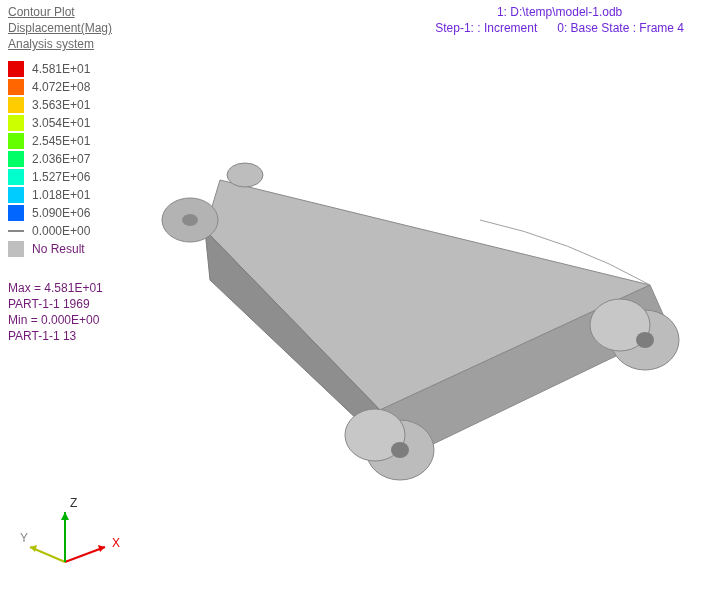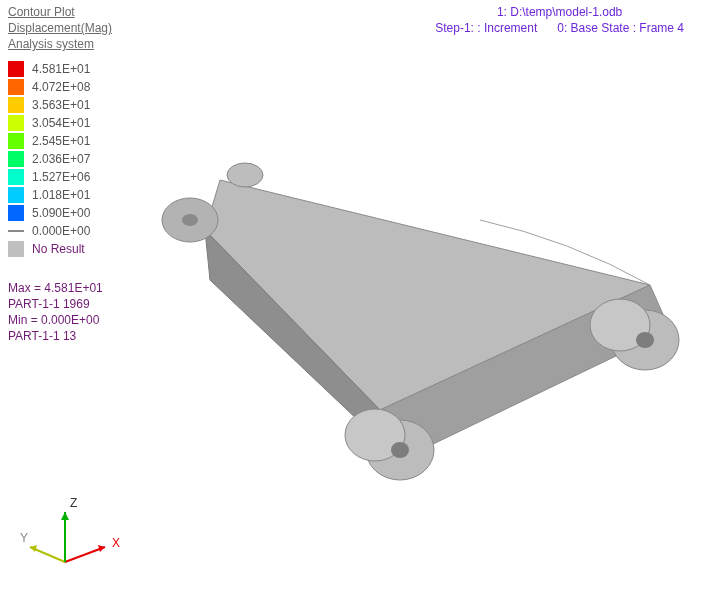--- a/index.html
+++ b/index.html
@@ -132,21 +132,21 @@
   <div class="legend-row">
       <div class="swatch" style="background:#00ffcc"></div>
       <span class="legend-label">1.527E+06</span>
     </div>
   <div class="legend-row">
       <div class="swatch" style="background:#00ccff"></div>
       <span class="legend-label">1.018E+01</span>
     </div>
   <div class="legend-row">
       <div class="swatch" style="background:#0066ff"></div>
-      <span class="legend-label">5.090E+00</span>
+      <span class="legend-label">5.090E+06</span>
     </div>
   <div class="legend-row">
       <div class="dash"></div>
       <span class="legend-label">0.000E+00</span>
     </div>
   <div class="legend-row">
       <div class="swatch no-result-sw"></div>
       <span class="legend-label no-result-lbl">No Result</span>
     </div>
 </div>

